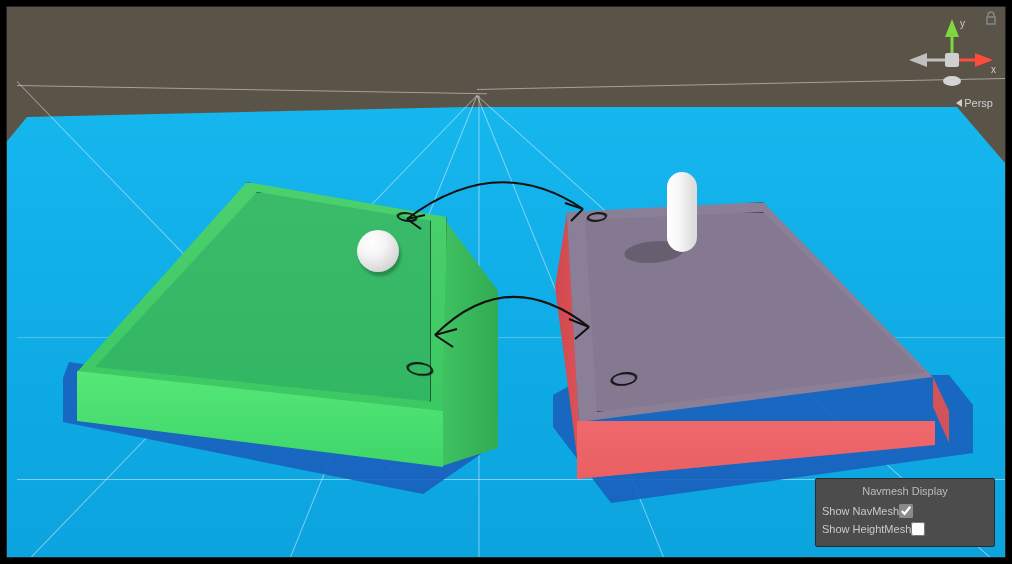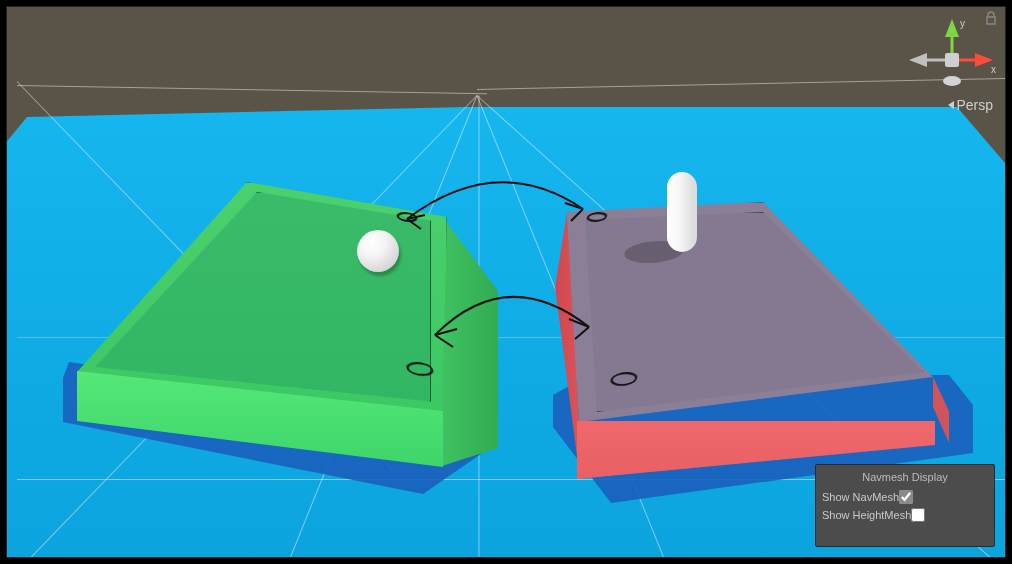--- a/index.html
+++ b/index.html
@@ -45,21 +45,21 @@
   .gizmo-label { font-size:10px; fill:#ccc; font-family:Arial; }
   .lock-icon {
     position:absolute;
     right:8px; top:4px;
     width:12px; height:14px;
     color:#999;
   }
   .persp {
     position:absolute;
     right:12px; top:90px;
-    font-size:14px;
+    font-size:11px;
     color:#cfcfcf;
     display:flex;
     align-items:center;
     gap:2px;
   }
   .persp .tri {
     width:0;height:0;
     border-top:4px solid transparent;
     border-bottom:4px solid transparent;
     border-right:6px solid #cfcfcf;
@@ -185,21 +185,21 @@
   
   .panel {
     position:absolute;
     right:10px; bottom:10px;
     width:180px;
     background: #4c4c4c;
     border:1px solid #2a2a2a;
     border-radius:2px;
     color:#c9c9c9;
     font-size:11px;
-    padding:3px 6px 22px 6px;
+    padding:3px 6px 8px 6px;
     line-height:18px;
   }
   .panel .title {
     text-align:center;
     color:#bcbcbc;
     font-size:11px;
     margin-bottom:2px;
   }
   .panel .row {
     display:flex;

